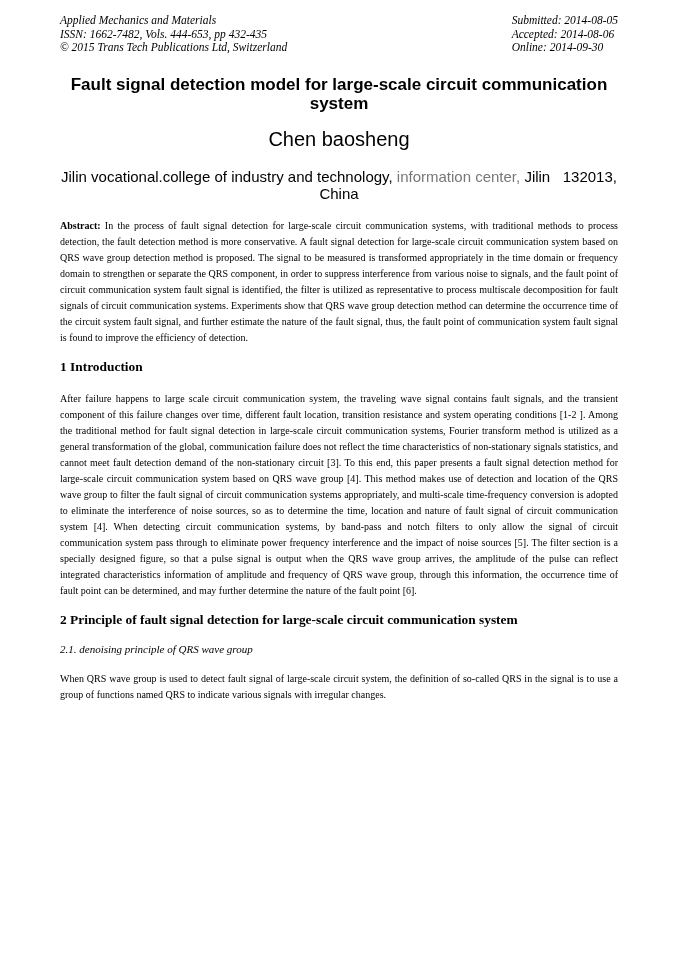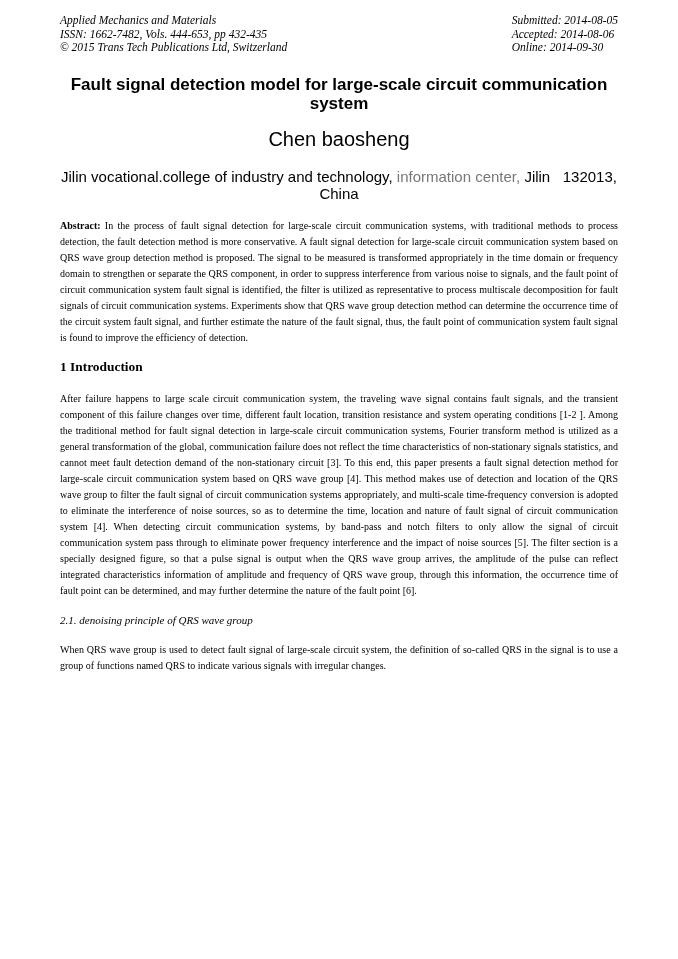--- a/index.html
+++ b/index.html
@@ -106,18 +106,19 @@
 
   <div class="affiliation"><span>Jilin vocational.college of industry and technology, </span><span class="aff-muted">information center, </span><span>Jilin&nbsp;&nbsp;&nbsp;132013, China</span></div>
 
 
   <p class="body-par"><span class="par-label">Abstract:</span><span> In the process of fault signal detection for large-scale circuit communication systems, with traditional methods to process detection, the fault detection method is more conservative. A fault signal detection for large-scale circuit communication system based on QRS wave group detection method is proposed. The signal to be measured is transformed appropriately in the time domain or frequency domain to strengthen or separate the QRS component, in order to suppress interference from various noise to signals, and the fault point of circuit communication system fault signal is identified, the filter is utilized as representative to process multiscale decomposition for fault signals of circuit communication systems. Experiments show that QRS wave group detection method can determine the occurrence time of the circuit system fault signal, and further estimate the nature of the fault signal, thus, the fault point of communication system fault signal is found to improve the efficiency of detection.</span></p>
 
   <h2 class="section-heading">1 Introduction</h2>
 
   <p class="body-par">After failure happens to large scale circuit communication system, the traveling wave signal contains fault signals, and the transient component of this failure changes over time, different fault location, transition resistance and system operating conditions [1-2 ]. Among the traditional method for fault signal detection in large-scale circuit communication systems, Fourier transform method is utilized as a general transformation of the global, communication failure does not reflect the time characteristics of non-stationary signals statistics, and cannot meet fault detection demand of the non-stationary circuit [3]. To this end, this paper presents a fault signal detection method for large-scale circuit communication system based on QRS wave group [4]. This method makes use of detection and location of the QRS wave group to filter the fault signal of circuit communication systems appropriately, and multi-scale time-frequency conversion is adopted to eliminate the interference of noise sources, so as to determine the time, location and nature of fault signal of circuit communication system [4]. When detecting circuit communication systems, by band-pass and notch filters to only allow the signal of circuit communication system pass through to eliminate power frequency interference and the impact of noise sources [5]. The filter section is a specially designed figure, so that a pulse signal is output when the QRS wave group arrives, the amplitude of the pulse can reflect integrated characteristics information of amplitude and frequency of QRS wave group, through this information, the occurrence time of fault point can be determined, and may further determine the nature of the fault point [6].</p>
 
+  <h2 class="section-heading">2 Principle of fault signal detection for large-scale circuit communication system</h2>
 
   <h3 class="subsection-heading">2.1. denoising principle of QRS wave group</h3>
 
   <p class="body-par">When QRS wave group is used to detect fault signal of large-scale circuit system, the definition of so-called QRS in the signal is to use a group of functions named QRS to indicate various signals with irregular changes.</p>
 
 </div>
 
 </body></html>

